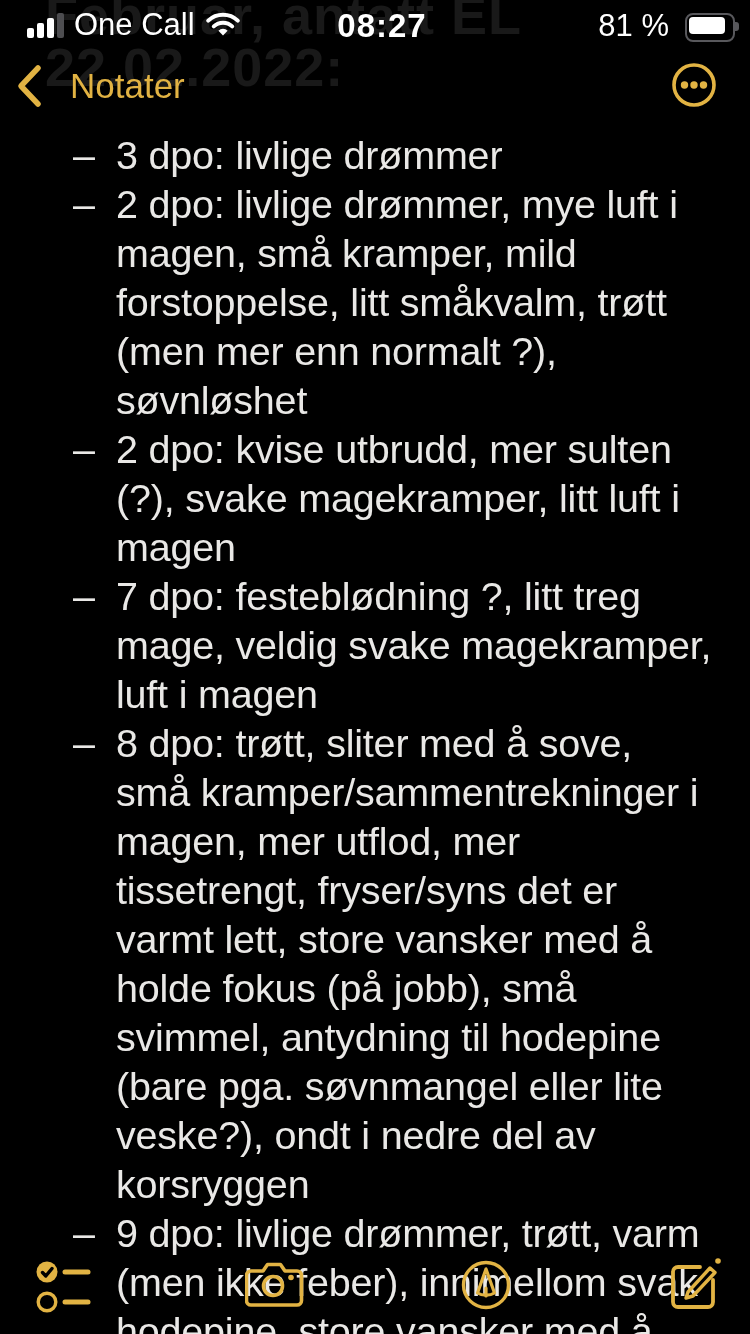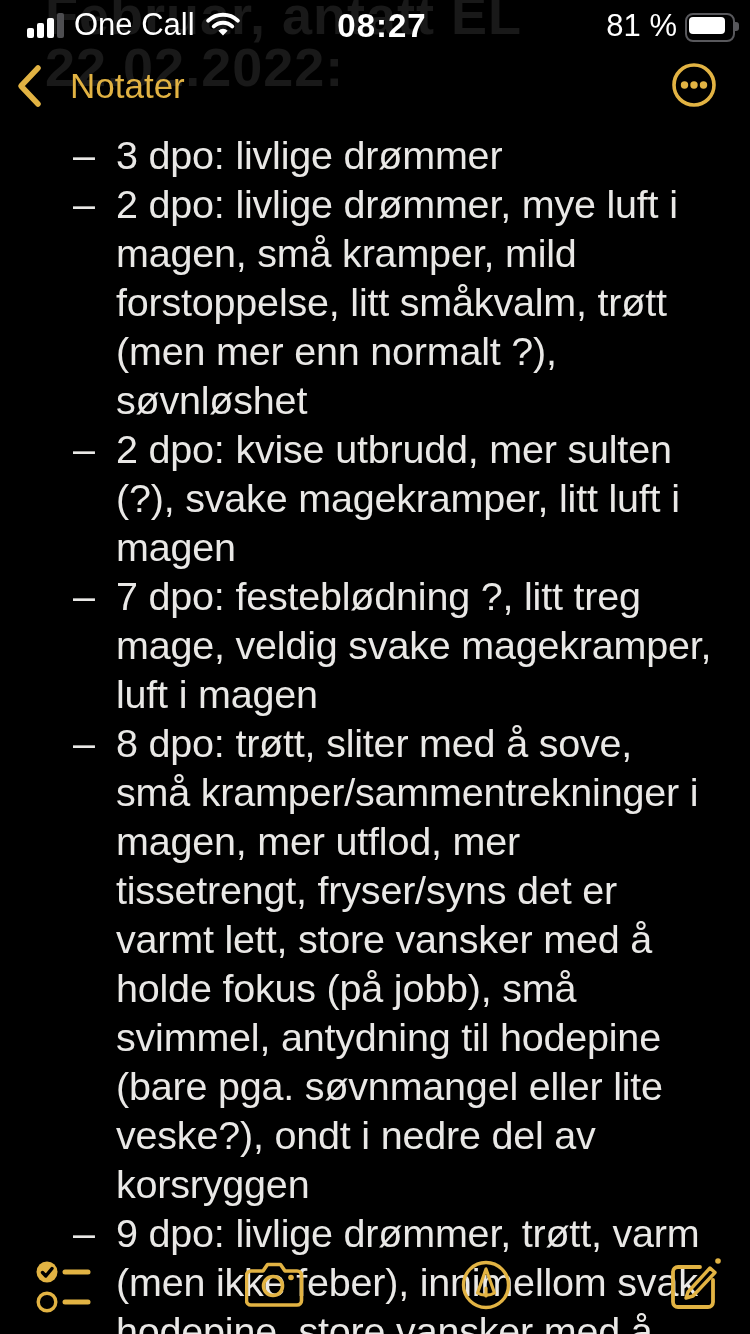--- a/index.html
+++ b/index.html
@@ -15,21 +15,21 @@
   
   .status-bar{position:absolute;top:0;left:7px;width:750px;height:50px;z-index:30;}
   .sb-left{position:absolute;left:20px;top:8px;display:flex;align-items:center;gap:10px;}
   .signal{display:flex;align-items:flex-end;gap:3px;height:25px;}
   .signal .bar{width:7px;border-radius:2px;background:#fff;}
   .signal .b1{height:10px}.signal .b2{height:15px}.signal .b3{height:20px}
   .signal .b4{height:25px;background:#4d4d50;}
   .carrier{color:#fff;font-size:31px;line-height:34px;}
   .sb-time{position:absolute;left:0;right:0;top:7px;text-align:center;color:#fff;
     font-size:33px;font-weight:600;letter-spacing:1px;}
-  .sb-right{position:absolute;right:18px;top:8px;display:flex;align-items:center;gap:8px;}
+  .sb-right{position:absolute;right:18px;top:8px;display:flex;align-items:center;gap:16px;}
   .batt-pct{color:#fff;font-size:31px;}
   .battery{position:relative;width:54px;height:27px;}
   .batt-body{position:absolute;left:0;top:0;width:46px;height:25px;border:2px solid #58585c;border-radius:8px;}
   .batt-fill{position:absolute;left:4px;top:4px;height:17px;border-radius:4px;background:#fff;}
   .batt-tip{position:absolute;right:0;top:9px;width:4px;height:9px;background:#58585c;border-radius:0 3px 3px 0;}
   
   .nav-bar{position:absolute;top:55px;left:0;width:750px;height:62px;z-index:30;}
   .back-btn{position:absolute;left:16px;top:6px;display:flex;align-items:center;gap:28px;cursor:pointer;}
   .back-label{font-size:35px;line-height:50px;}
   .more-btn{position:absolute;right:33px;top:7px;width:46px;height:46px;cursor:pointer;}

